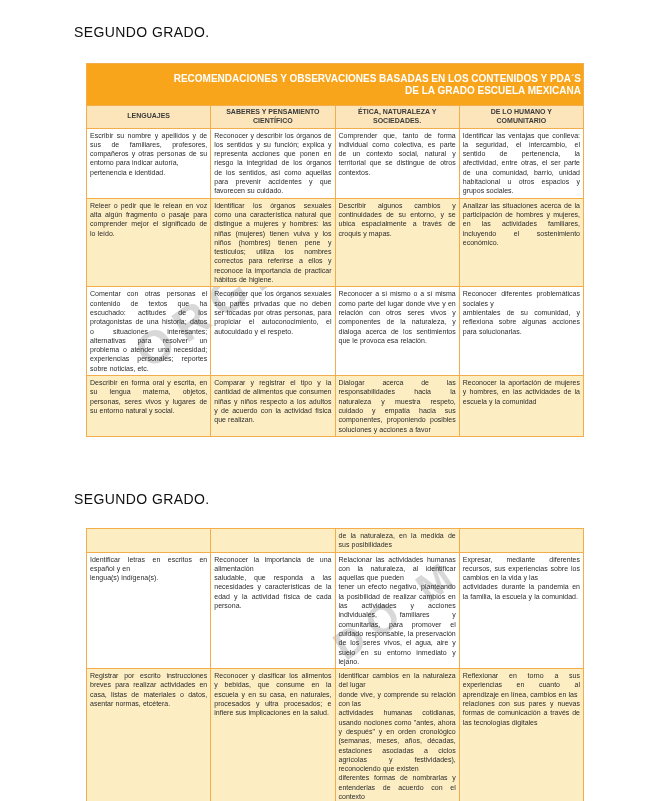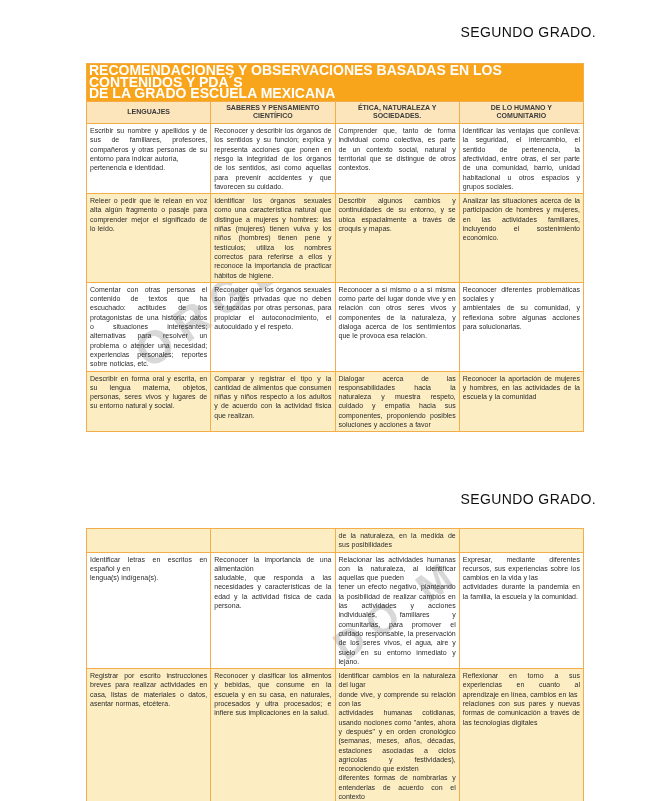--- a/index.html
+++ b/index.html
@@ -2,40 +2,40 @@
 <html><head>
 <meta charset="utf-8">
 <style>
   html, body { margin:0; padding:0; }
   body {
     width:669px; height:801px; overflow:hidden; position:relative;
     background:#ffffff;
     font-family:"Liberation Sans", sans-serif;
   }
   .page-title {
-    position:absolute; left:98px; width:498px;
-    text-align:right; font-size:14px; color:#111;
+    position:absolute; left:74px; width:498px;
+    text-align:left; font-size:14px; color:#111;
     letter-spacing:0.4px;
   }
   #title1 { top:24px; }
   #title2 { top:491px; }
 
   table.grid {
     position:absolute; left:86px; width:498px;
     border-collapse:collapse; table-layout:fixed;
   }
   #table1 { top:63px; }
   #table2 { top:528px; }
 
   .grid th, .grid td { border:1px solid #F3AE4B; }
 
   .banner {
     background:#F9A51C; color:#ffffff; font-weight:bold;
-    font-size:14px; line-height:11.5px; text-align:left;
-    padding:1px 2px;
+    font-size:10px; line-height:11.5px; text-align:right;
+    padding:9px 2px;
   }
   .colhead th {
     background:#FCE5BB; color:#3a3a3a; font-weight:bold;
     font-size:7px; line-height:8.8px; text-align:center;
     padding:2px 6px; vertical-align:middle;
   }
   .grid td {
     width:25%; vertical-align:top;
     font-size:7px; line-height:9.3px; color:#2b2b2b;
     padding:2px 3px; text-align:justify;

